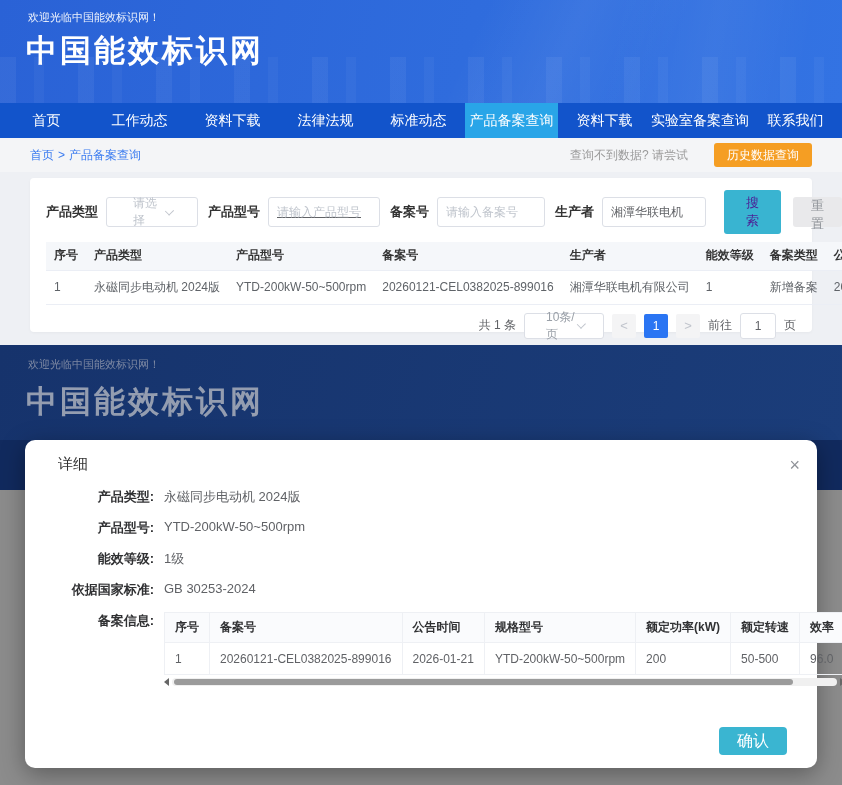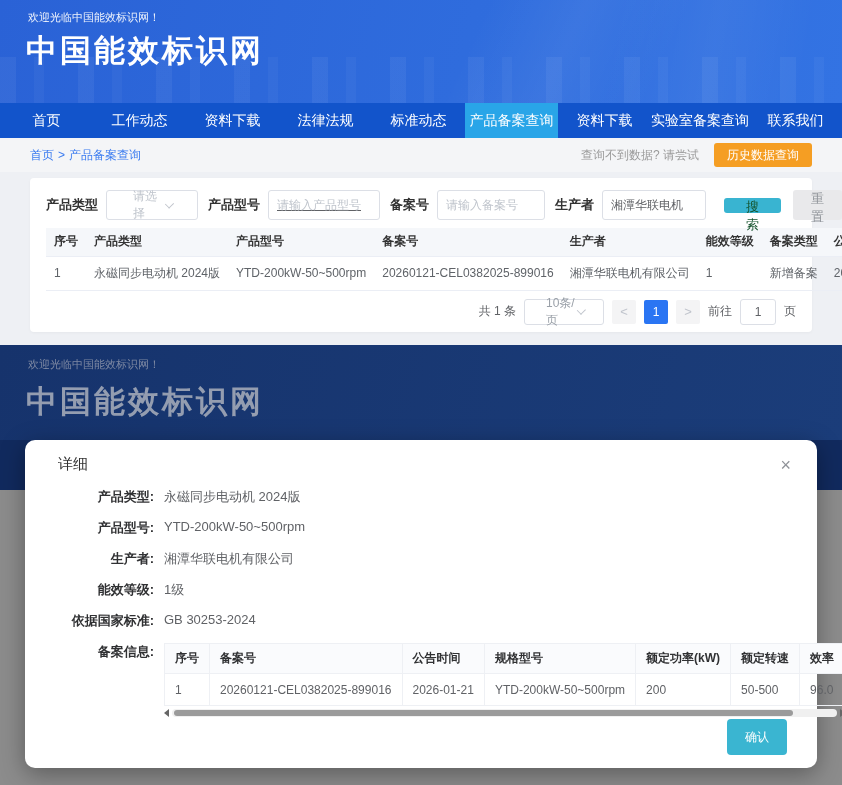--- a/index.html
+++ b/index.html
@@ -19,38 +19,38 @@
 
   
   .navbar { height:35px; background:#1254cb; display:flex; }
   .nav-item { flex:1; text-align:center; line-height:35px; color:#fff; font-size:14px; cursor:pointer; white-space:nowrap; }
   .nav-item.active { background:#29a5e8; }
 
   
   .breadcrumb-bar { height:34px; background:#f4f5f7; display:flex; align-items:center; justify-content:space-between; padding:0 30px; }
   .breadcrumb { font-size:12px; color:#3a7bf0; display:flex; align-items:center; gap:4px; }
   .breadcrumb a { color:#3a7bf0; text-decoration:none; cursor:pointer; }
-  .bc-right { display:flex; align-items:center; gap:15px; }
+  .bc-right { display:flex; align-items:center; gap:26px; }
   .hint { font-size:12px; color:#9a9a9a; }
   .btn-orange { background:#f59e23; color:#fff; border:none; border-radius:3px; height:24px; padding:0 13px; font-size:12px; cursor:pointer; }
 
   
   .content { height:173px; padding:6px 30px 0; }
   .panel { background:#fff; border-radius:4px; height:154px; padding:0 16px; box-shadow:0 1px 3px rgba(0,0,0,.04); }
   .search-form { display:flex; align-items:center; padding:12px 0 8px; gap:10px; font-size:13px; }
   .form-item { display:flex; align-items:center; gap:8px; }
   .form-item label { font-weight:bold; color:#333; white-space:nowrap; }
   .select-box { width:92px; height:30px; border:1px solid #dcdfe6; border-radius:3px; background:#fff;
     display:flex; align-items:center; justify-content:space-between; padding:0 26px; cursor:pointer; }
   .select-box .ph { color:#bfc4cc; font-size:12px; }
   .chev { width:7px; height:7px; border-right:1px solid #c0c4cc; border-bottom:1px solid #c0c4cc; transform:rotate(45deg) translateY(-2px); }
   .inp { height:30px; border:1px solid #dcdfe6; border-radius:3px; padding:0 8px; font-size:12px; color:#606266; }
   .inp::placeholder { color:#bfc4cc; }
   .w1 { width:112px;text-decoration:underline; } .w2 { width:108px; } .w3 { width:104px; }
-  .btn-search { background:#39b4d1; color:#14532d; border:none; border-radius:3px; height:15px; padding:0 22px; font-size:13px; margin-left:8px; cursor:pointer; }
+  .btn-search { background:#39b4d1; color:#4c1d95; border:none; border-radius:3px; height:44px; padding:0 22px; font-size:13px; margin-left:8px; cursor:pointer; }
   .btn-reset { background:#e9e9eb; color:#8f9399; border:none; border-radius:3px; height:30px; padding:0 18px; font-size:13px; margin-left:2px; cursor:pointer; }
 
   table.results { width:100%; border-collapse:collapse; font-size:12px; }
   .results th { background:#f5f7fa; color:#333; font-weight:bold; text-align:left; height:28px; padding:0 8px; border-bottom:1px solid #ebeef5; white-space:nowrap; }
   .results td { color:#5f6368; height:34px; padding:0 8px; border-bottom:1px solid #ebeef5; white-space:nowrap; }
 
   .pagination { display:flex; justify-content:flex-end; align-items:center; gap:8px; padding:8px 0; font-size:12px; color:#606266; }
   .page-size { width:80px; height:26px; border:1px solid #dcdfe6; border-radius:3px; background:#fff; color:#9aa0a8;
     display:flex; align-items:center; justify-content:space-between; padding:0 21px; cursor:pointer; }
   .pg-btn { width:24px; height:24px; background:#f4f4f5; border:none; border-radius:2px; color:#c0c4cc; font-size:13px; cursor:pointer; }
@@ -58,37 +58,37 @@
   .goto-input { width:36px; height:26px; border:1px solid #dcdfe6; border-radius:3px; text-align:center; font-size:12px; color:#606266; }
 
   
   .page-dim { position:relative; height:440px; background:#8c8c8c; }
   .dim-banner { height:95px; background:linear-gradient(105deg,#16336c,#1b3d7a); position:relative; }
   .dim-welcome { position:absolute; top:12px; left:28px; font-size:11px; color:#7e89a3; }
   .dim-title { position:absolute; top:36px; left:26px; font-size:31px; font-weight:bold; letter-spacing:3px; color:#949db0; }
   .dim-nav { height:50px; background:#112a5e; }
 
   .modal { position:absolute; left:25px; right:25px; top:95px; height:328px; background:#fff; border-radius:10px; box-shadow:0 6px 24px rgba(0,0,0,.35); }
-  .modal-header { display:flex; justify-content:space-between; align-items:center; padding:15px 26px 10px 33px; }
+  .modal-header { display:flex; justify-content:space-between; align-items:center; padding:15px 17px 10px 33px; }
   .modal-title { font-size:15px; color:#333; }
   .close { color:#909399; font-size:18px; line-height:1; cursor:pointer; }
   .modal-body { padding:4px 30px 0 33px; }
   .field { display:flex; align-items:flex-start; margin-bottom:13px; font-size:13px; }
   .field label { width:96px; text-align:right; font-weight:bold; color:#303133; flex-shrink:0; margin-right:10px; white-space:nowrap; }
   .field .val { color:#606266; }
   .rt-wrap { flex:1; }
   table.record { width:100%; border-collapse:collapse; font-size:12px; }
   .record th { background:#fafbfd; color:#303133; font-weight:bold; text-align:left; height:30px; padding:0 10px; border:1px solid #eef0f4; white-space:nowrap; }
   .record td { color:#606266; height:32px; padding:0 10px; border:1px solid #eef0f4; white-space:nowrap; }
   .hscroll { display:flex; align-items:center; gap:3px; margin-top:3px; }
   .arr-left { width:0; height:0; border-top:4px solid transparent; border-bottom:4px solid transparent; border-right:5px solid #666; cursor:pointer; }
   .arr-right { width:0; height:0; border-top:4px solid transparent; border-bottom:4px solid transparent; border-left:5px solid #666; cursor:pointer; }
   .track { flex:1; height:8px; background:#f0f0f0; border-radius:4px; position:relative; }
   .thumb { position:absolute; left:2px; top:1px; height:6px; width:93%; background:#9b9b9b; border-radius:3px; cursor:pointer; }
-  .btn-confirm { position:absolute; right:30px; bottom:13px; background:#3ab5d1; color:#fff; border:none; border-radius:4px; height:36px; padding:0 18px; font-size:12px; cursor:pointer;margin-left:12px; }
+  .btn-confirm { position:absolute; right:30px; bottom:13px; background:#3ab5d1; color:#fff; border:none; border-radius:4px; height:28px; padding:0 18px; font-size:16px; cursor:pointer;margin-left:12px; }
 </style>
 </head>
 <body>
 
 <div class="screen">
 
   <section>
     <header class="banner">
       <div class="streaks"></div>
       <div class="skyline"></div>
@@ -207,24 +207,20 @@
         <span class="close">×</span>
       </div>
       <div class="modal-body">
         <div class="field">
           <label>产品类型:</label>
           <span class="val">永磁同步电动机 2024版</span>
         </div>
         <div class="field">
           <label>产品型号:</label>
           <span class="val">YTD-200kW-50~500rpm</span>
-        </div>
-        <div class="field">
-          <label>生产者:</label>
-          <span class="val">湘潭华联电机有限公司</span>
         </div>
         <div class="field">
           <label>能效等级:</label>
           <span class="val">1级</span>
         </div>
         <div class="field">
           <label>依据国家标准:</label>
           <span class="val">GB 30253-2024</span>
         </div>
 

